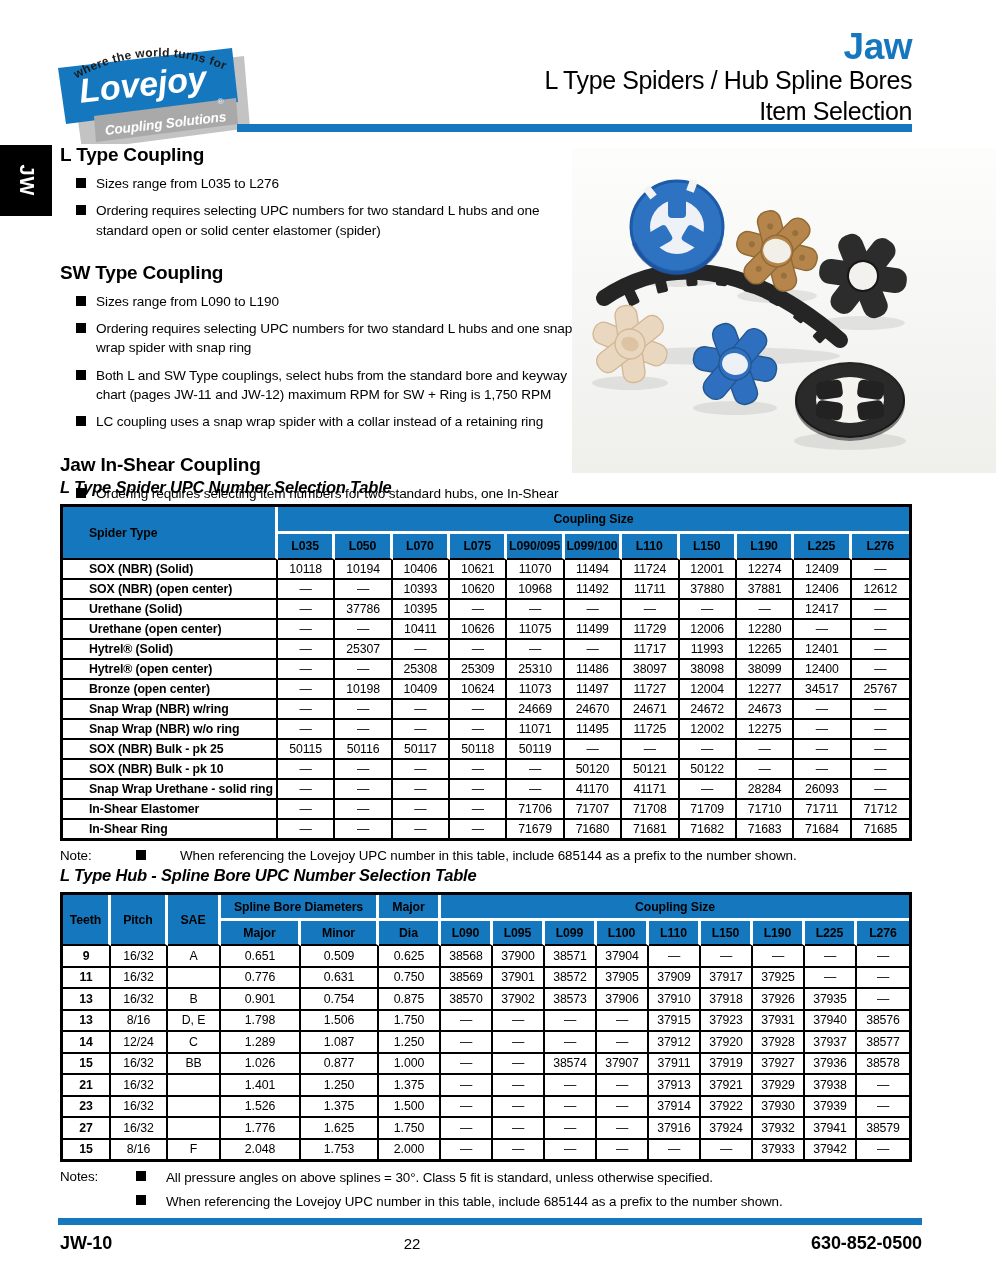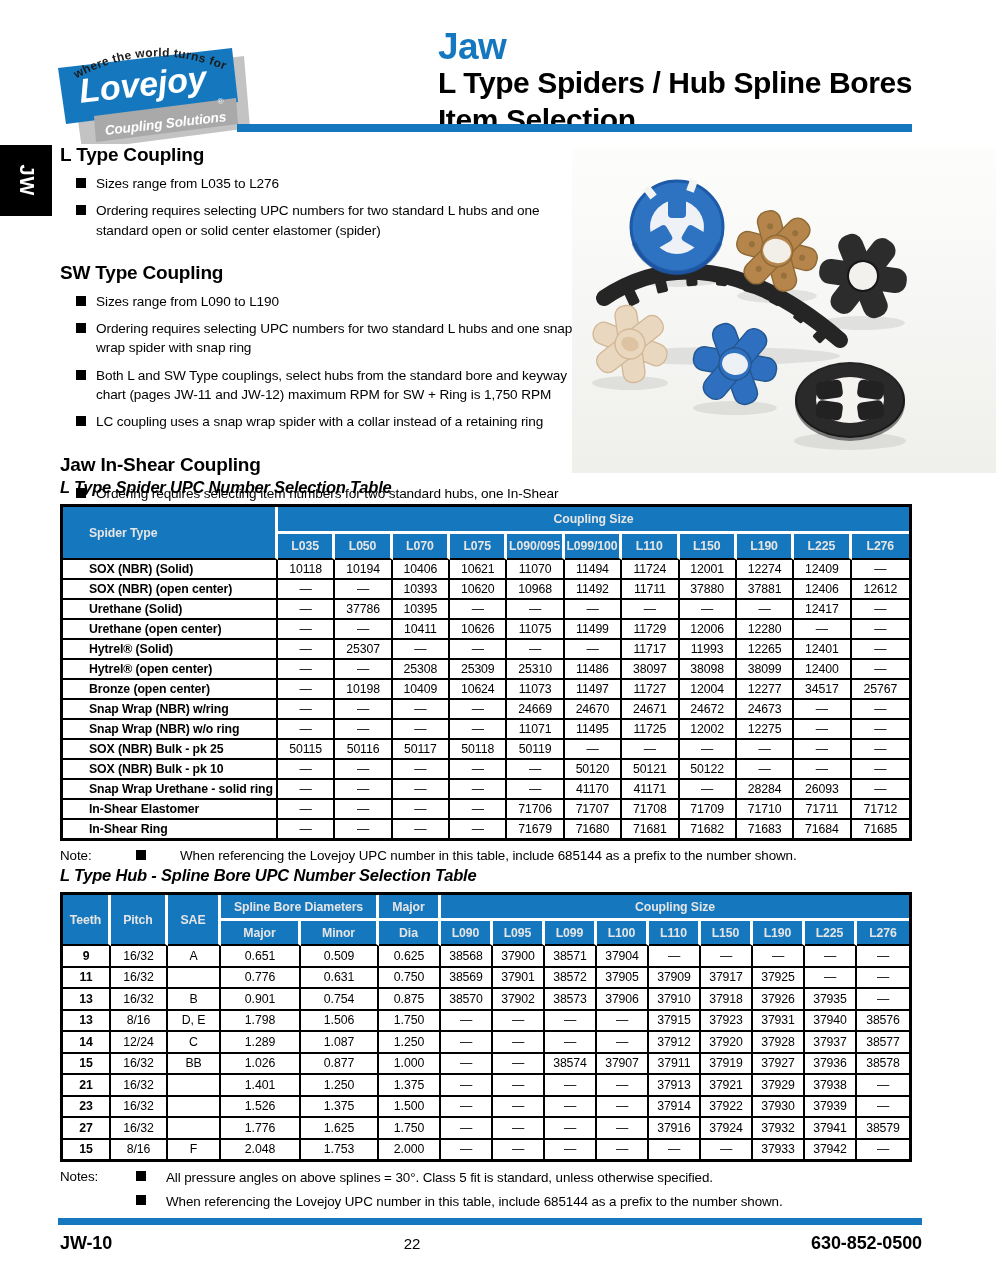--- a/index.html
+++ b/index.html
@@ -4,42 +4,42 @@
 <style>
   :root { --accent:#1578be; --ink:#000; }
   html,body { margin:0; padding:0; }
   body {
     width:1000px; height:1280px; position:relative; background:#fff;
     font-family:"Liberation Sans", sans-serif; color:var(--ink);
     overflow:hidden; letter-spacing:-0.1px;
   }
   
   .logo { position:absolute; left:48px; top:24px; width:210px; height:120px; }
-  .hdr-titles { position:absolute; top:28px; right:88px; text-align:left; }
+  .hdr-titles { position:absolute; top:28px; right:88px; text-align:right; }
   .hdr-titles .jaw { color:var(--accent); font-size:37px; font-weight:bold; line-height:1; letter-spacing:-0.5px; }
-  .hdr-titles .sub { font-size:30px; font-weight:bold; line-height:1.22; letter-spacing:-0.4px; }
+  .hdr-titles .sub { font-size:25px; font-weight:normal; line-height:1.22; letter-spacing:-0.4px; }
   .hdr-rule { position:absolute; left:237px; top:124px; width:675px; height:8px; background:var(--accent); }
   
   .jw-tab { position:absolute; left:0; top:145px; width:52px; height:71px; background:#000;
             display:flex; align-items:center; justify-content:center; }
   .jw-tab span { color:#fff; font-weight:bold; font-size:20px; transform:rotate(90deg); letter-spacing:1px; }
   
   .sections { position:absolute; left:60px; top:144px; width:516px; }
   .sections h3 { font-size:19px; margin:0 0 8px 0; letter-spacing:-0.2px; }
   .sections ul { list-style:none; margin:0 0 22px 0; padding:0; }
   .sections li { display:flex; gap:10px; font-size:13.6px; line-height:1.42; margin-bottom:8px;padding-left:16px; }
   .sq { flex:0 0 10px; width:10px; height:10px; background:#000; margin-top:4px; }
   
   .photo { position:absolute; left:572px; top:148px; width:424px; height:325px; }
   
   .tbl-wrap { position:absolute; left:60px; width:964px; }
   .tbl-title { font-size:16.5px; font-weight:bold; font-style:italic; margin:0 0 7px 0; letter-spacing:-0.2px; }
   table { border-collapse:separate; border-spacing:0; width:852px; table-layout:fixed;
           border:3px solid #000; }
-  th { background:var(--accent); color:#e5e5e5; font-size:12.3px; font-weight:bold;
+  th { background:var(--accent); color:#000000; font-size:12.3px; font-weight:bold;
        border-right:3px solid #fff; border-bottom:3px solid #fff; padding:0; text-align:center; }
   th:last-child { border-right:none; }
   th.hdr-bottom { border-bottom:2px solid #000; }
   td { font-size:12.3px; text-align:center; border-right:2px solid #000; border-bottom:2px solid #000;
        padding:0 1px; background:#fff; line-height:1; }
   tr td:last-child { border-right:none; }
   tbody tr:last-child td { border-bottom:none; }
   .t1 th { height:24px; }
   .t1 td { height:18px; }
   .t1 td.lbl { text-align:left; padding-left:26px; font-weight:bold; }

